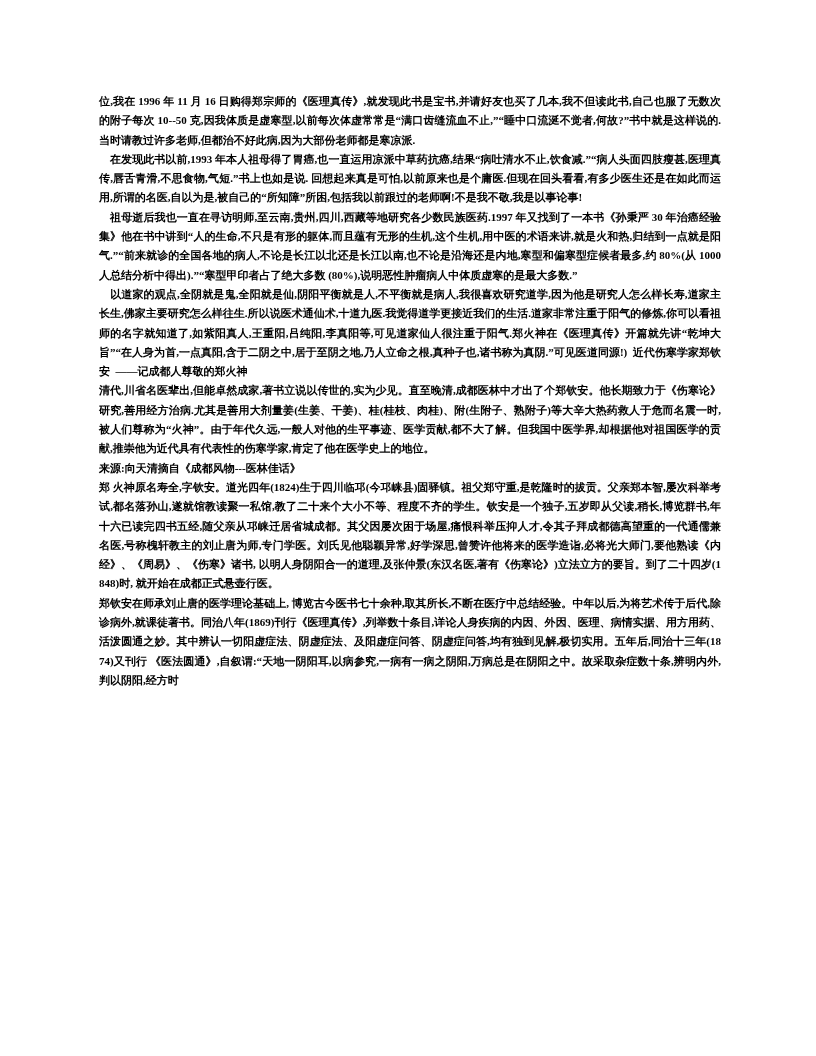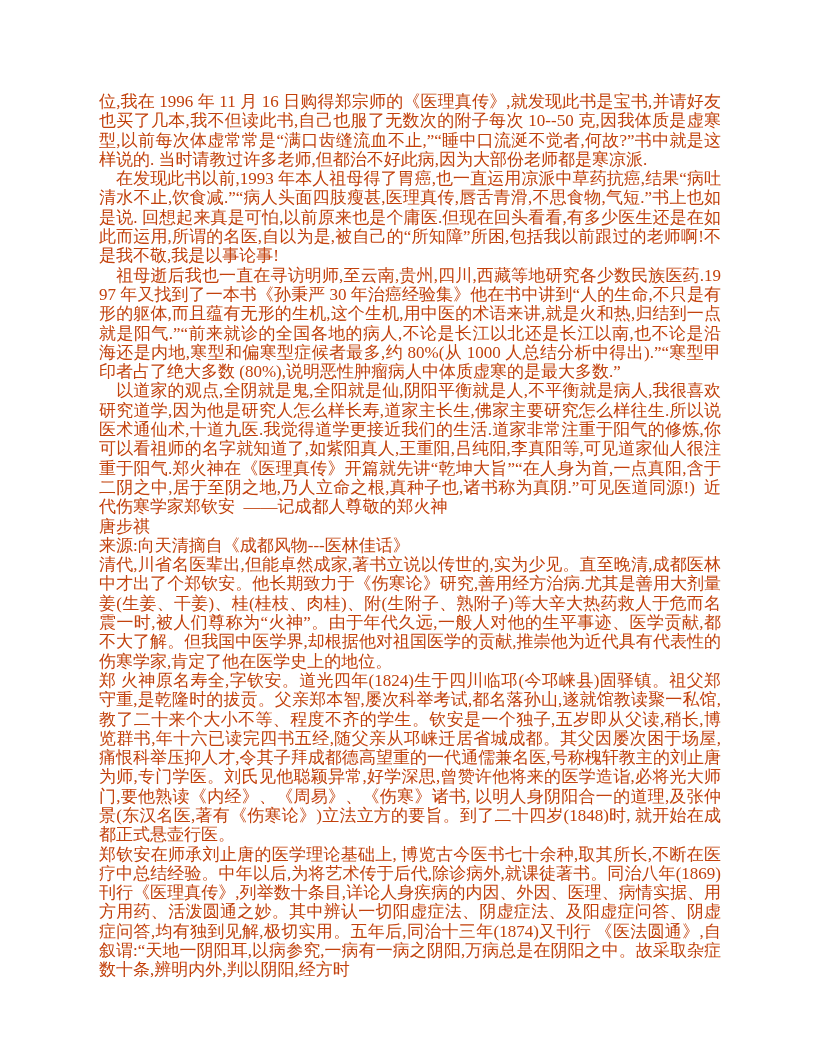--- a/index.html
+++ b/index.html
@@ -12,37 +12,37 @@
     height: 1056px;
     position: relative;
     overflow: hidden;
     font-family: "Liberation Serif", "DejaVu Serif", serif;
   }
   .doc-body {
     position: absolute;
     left: 99px;
     top: 92px;
     width: 622px;
-    color: #c2410c;
-    font-size: 17px;
+    color: #000000;
+    font-size: 11px;
     line-height: 19.3px;
     text-align: justify;
+    font-weight: bold;
   }
   .doc-body p {
     margin: 0;
     white-space: pre-wrap;
     word-break: break-all;
   }
 </style>
 </head>
 <body>
 
 <div class="doc-body">
   <p>位,我在 1996 年 11 月 16 日购得郑宗师的《医理真传》,就发现此书是宝书,并请好友也买了几本,我不但读此书,自己也服了无数次的附子每次 10--50 克,因我体质是虚寒型,以前每次体虚常常是“满口齿缝流血不止,”“睡中口流涎不觉者,何故?”书中就是这样说的. 当时请教过许多老师,但都治不好此病,因为大部份老师都是寒凉派.</p>
   <p>　在发现此书以前,1993 年本人祖母得了胃癌,也一直运用凉派中草药抗癌,结果“病吐清水不止,饮食减.”“病人头面四肢瘦甚,医理真传,唇舌青滑,不思食物,气短.”书上也如是说. 回想起来真是可怕,以前原来也是个庸医.但现在回头看看,有多少医生还是在如此而运用,所谓的名医,自以为是,被自己的“所知障”所困,包括我以前跟过的老师啊!不是我不敬,我是以事论事!</p>
   <p>　祖母逝后我也一直在寻访明师,至云南,贵州,四川,西藏等地研究各少数民族医药.1997 年又找到了一本书《孙秉严 30 年治癌经验集》他在书中讲到“人的生命,不只是有形的躯体,而且蕴有无形的生机,这个生机,用中医的术语来讲,就是火和热,归结到一点就是阳气.”“前来就诊的全国各地的病人,不论是长江以北还是长江以南,也不论是沿海还是内地,寒型和偏寒型症候者最多,约 80%(从 1000 人总结分析中得出).”“寒型甲印者占了绝大多数 (80%),说明恶性肿瘤病人中体质虚寒的是最大多数.”</p>
   <p>　以道家的观点,全阴就是鬼,全阳就是仙,阴阳平衡就是人,不平衡就是病人,我很喜欢研究道学,因为他是研究人怎么样长寿,道家主长生,佛家主要研究怎么样往生.所以说医术通仙术,十道九医.我觉得道学更接近我们的生活.道家非常注重于阳气的修炼,你可以看祖师的名字就知道了,如紫阳真人,王重阳,吕纯阳,李真阳等,可见道家仙人很注重于阳气.郑火神在《医理真传》开篇就先讲“乾坤大旨”“在人身为首,一点真阳,含于二阴之中,居于至阴之地,乃人立命之根,真种子也,诸书称为真阴.”可见医道同源!)  近代伤寒学家郑钦安  ——记成都人尊敬的郑火神</p>
-  <p>唐步祺</p>
+  <p>清代,川省名医辈出,但能卓然成家,著书立说以传世的,实为少见。直至晚清,成都医林中才出了个郑钦安。他长期致力于《伤寒论》研究,善用经方治病.尤其是善用大剂量姜(生姜、干姜)、桂(桂枝、肉桂)、附(生附子、熟附子)等大辛大热药救人于危而名震一时,被人们尊称为“火神”。由于年代久远,一般人对他的生平事迹、医学贡献,都不大了解。但我国中医学界,却根据他对祖国医学的贡献,推崇他为近代具有代表性的伤寒学家,肯定了他在医学史上的地位。</p>
   <p>来源:向天清摘自《成都风物---医林佳话》</p>
-  <p>清代,川省名医辈出,但能卓然成家,著书立说以传世的,实为少见。直至晚清,成都医林中才出了个郑钦安。他长期致力于《伤寒论》研究,善用经方治病.尤其是善用大剂量姜(生姜、干姜)、桂(桂枝、肉桂)、附(生附子、熟附子)等大辛大热药救人于危而名震一时,被人们尊称为“火神”。由于年代久远,一般人对他的生平事迹、医学贡献,都不大了解。但我国中医学界,却根据他对祖国医学的贡献,推崇他为近代具有代表性的伤寒学家,肯定了他在医学史上的地位。</p>
   <p>郑 火神原名寿全,字钦安。道光四年(1824)生于四川临邛(今邛崃县)固驿镇。祖父郑守重,是乾隆时的拔贡。父亲郑本智,屡次科举考试,都名落孙山,遂就馆教读聚一私馆,教了二十来个大小不等、程度不齐的学生。钦安是一个独子,五岁即从父读,稍长,博览群书,年十六已读完四书五经,随父亲从邛崃迁居省城成都。其父因屡次困于场屋,痛恨科举压抑人才,令其子拜成都德高望重的一代通儒兼名医,号称槐轩教主的刘止唐为师,专门学医。刘氏见他聪颖异常,好学深思,曾赞许他将来的医学造诣,必将光大师门,要他熟读《内经》、《周易》、《伤寒》诸书, 以明人身阴阳合一的道理,及张仲景(东汉名医,著有《伤寒论》)立法立方的要旨。到了二十四岁(1848)时, 就开始在成都正式悬壶行医。</p>
   <p>郑钦安在师承刘止唐的医学理论基础上, 博览古今医书七十余种,取其所长,不断在医疗中总结经验。中年以后,为将艺术传于后代,除诊病外,就课徒著书。同治八年(1869)刊行《医理真传》,列举数十条目,详论人身疾病的内因、外因、医理、病情实据、用方用药、活泼圆通之妙。其中辨认一切阳虚症法、阴虚症法、及阳虚症问答、阴虚症问答,均有独到见解,极切实用。五年后,同治十三年(1874)又刊行 《医法圆通》,自叙谓:“天地一阴阳耳,以病参究,一病有一病之阴阳,万病总是在阴阳之中。故采取杂症数十条,辨明内外,判以阴阳,经方时</p>
 </div>
 
 </body></html>

